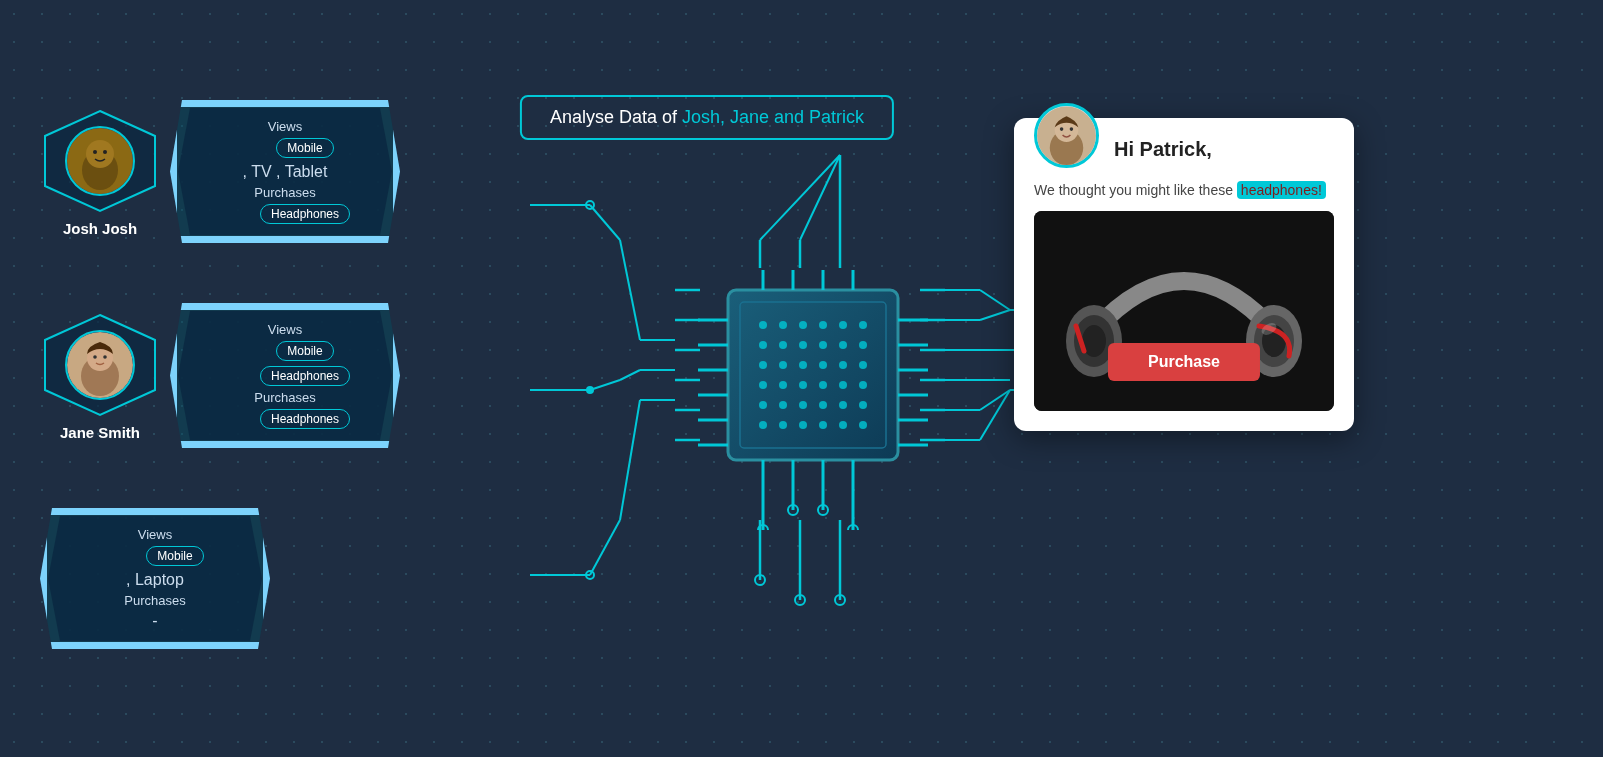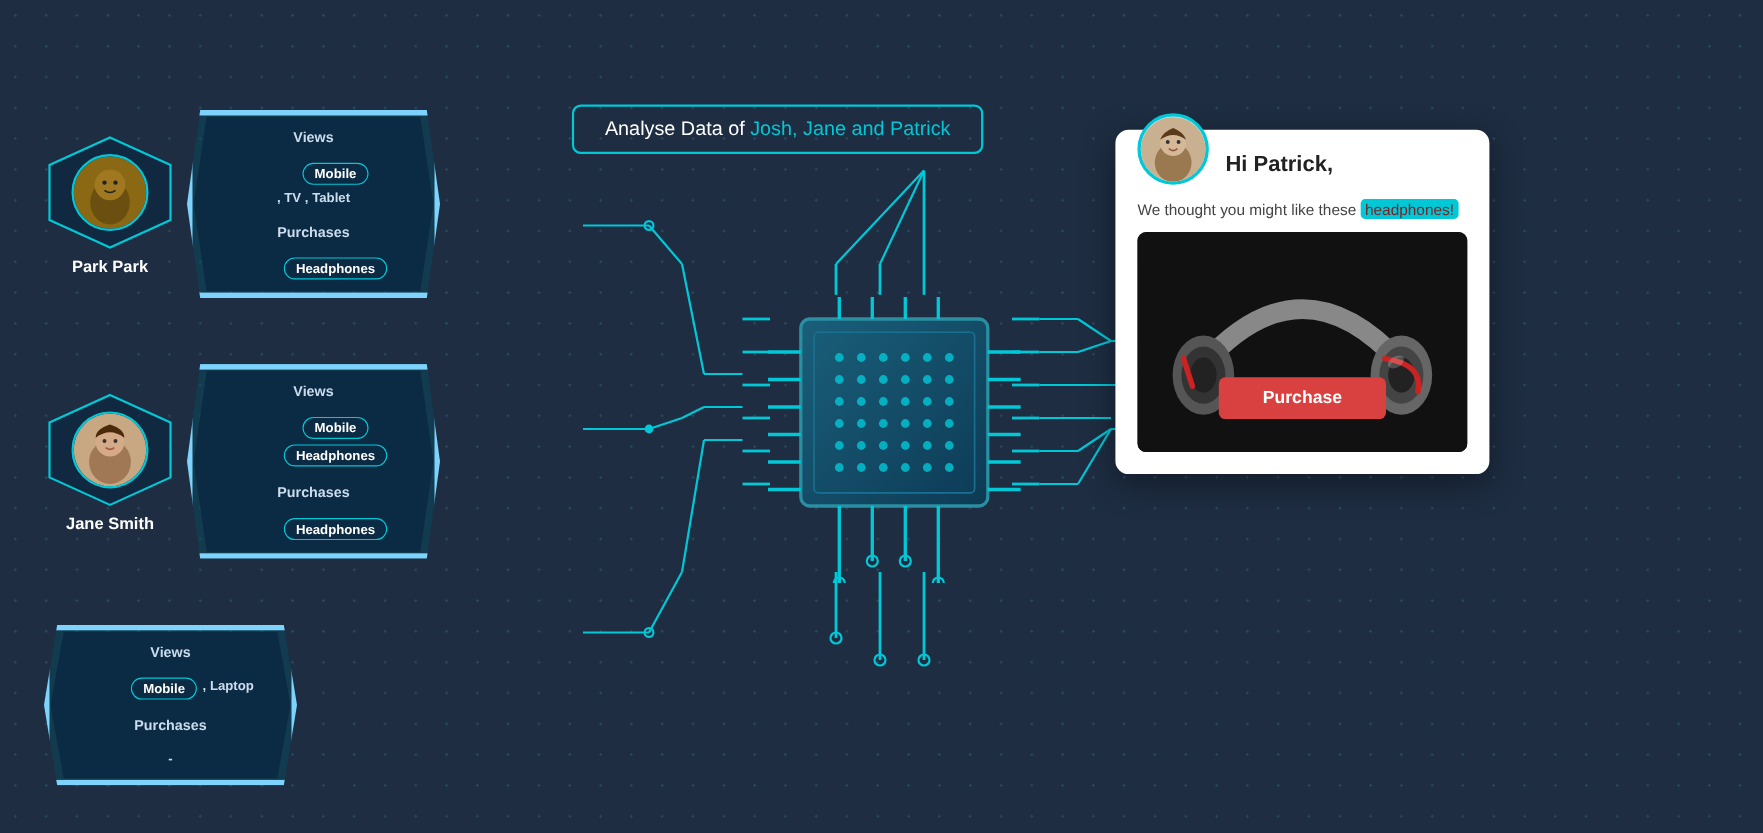--- a/index.html
+++ b/index.html
@@ -74,23 +74,22 @@
       position: relative;
       width: 230px;
       min-height: 110px;
       background: rgba(0, 80, 100, 0.4);
       clip-path: polygon(12px 0%, calc(100% - 12px) 0%, 100% 50%, calc(100% - 12px) 100%, 12px 100%, 0% 50%);
       display: flex;
       flex-direction: column;
       align-items: center;
       justify-content: center;
       padding: 12px 30px;
-      border: 5px solid #7dd3fc;
-      gap: 16px;
-      font-weight: bold;
+      border: 7px solid #7dd3fc;
+      gap: 4px;
     }
     .hex-data-box::before {
       content: '';
       position: absolute;
       inset: 1px;
       clip-path: polygon(12px 0%, calc(100% - 12px) 0%, 100% 50%, calc(100% - 12px) 100%, 12px 100%, 0% 50%);
       background: rgba(10, 40, 65, 0.85);
       z-index: -1;
     }
 
@@ -108,21 +107,21 @@
     .tag {
       border: 1.5px solid #00c8d7;
       border-radius: 20px;
       padding: 2px 10px;
       color: white;
       font-size: 12px;
       margin-left: 40px;
     }
     .tag-plain {
       color: #cde;
-      font-size: 12px;
+      font-size: 16px;
     }
 
     
     .result-card {
       position: absolute;
       right: 60px;
       top: 118px;
       width: 340px;
       background: white;
       border-radius: 12px;
@@ -339,21 +338,21 @@
             <svg width="66" height="66" viewBox="0 0 66 66">
               <circle cx="33" cy="33" r="33" fill="#8B6914"></circle>
               <ellipse cx="33" cy="42" rx="18" ry="20" fill="#6B4F10"></ellipse>
               <circle cx="33" cy="26" r="14" fill="#A07820"></circle>
               <circle cx="28" cy="24" r="2" fill="#222"></circle>
               <circle cx="38" cy="24" r="2" fill="#222"></circle>
               <path d="M28 31 Q33 35 38 31" stroke="#222" stroke-width="1.5" fill="none"></path>
             </svg>
           </div>
         </div>
-        <div class="user-name">Park Park</div>
+        <div class="user-name">Josh Josh</div>
       </div>
       <div class="hex-data-box">
         <div class="data-label">Views</div>
         <div class="data-tags">
           <span class="tag">Mobile</span>
           <span class="tag-plain">, TV , Tablet</span>
         </div>
         <div class="data-label">Purchases</div>
         <div class="data-tags">
           <span class="tag">Headphones</span>

